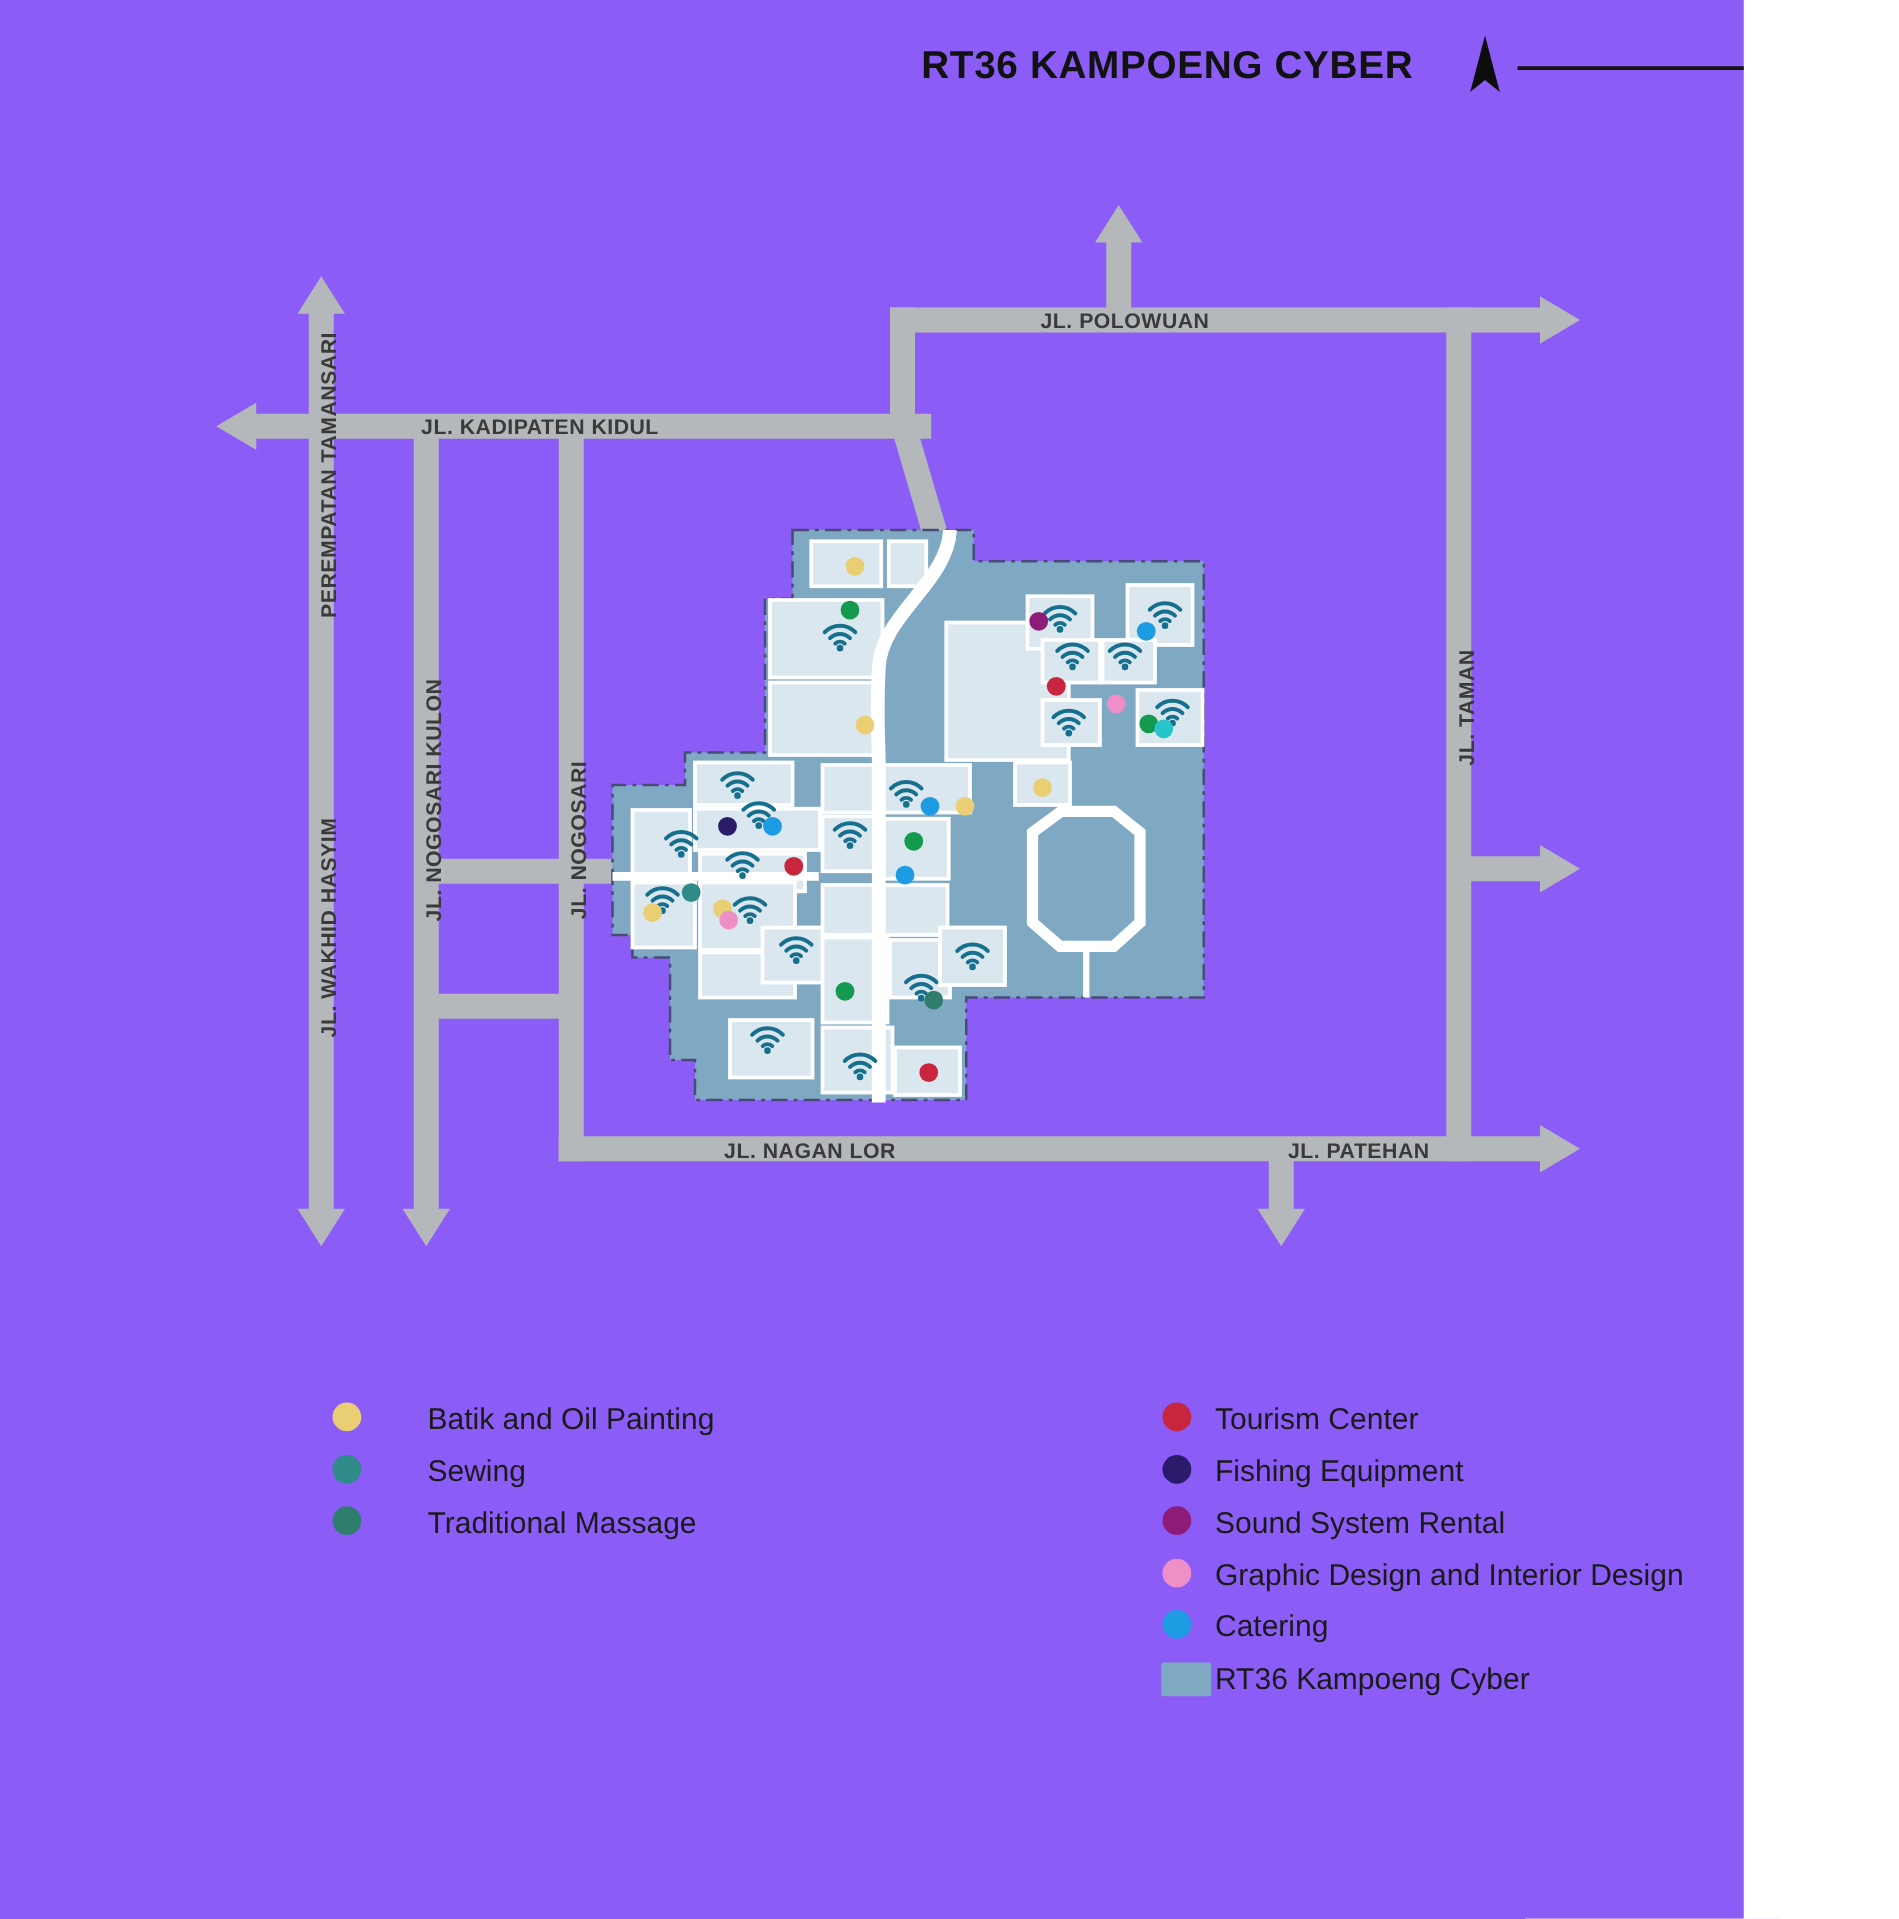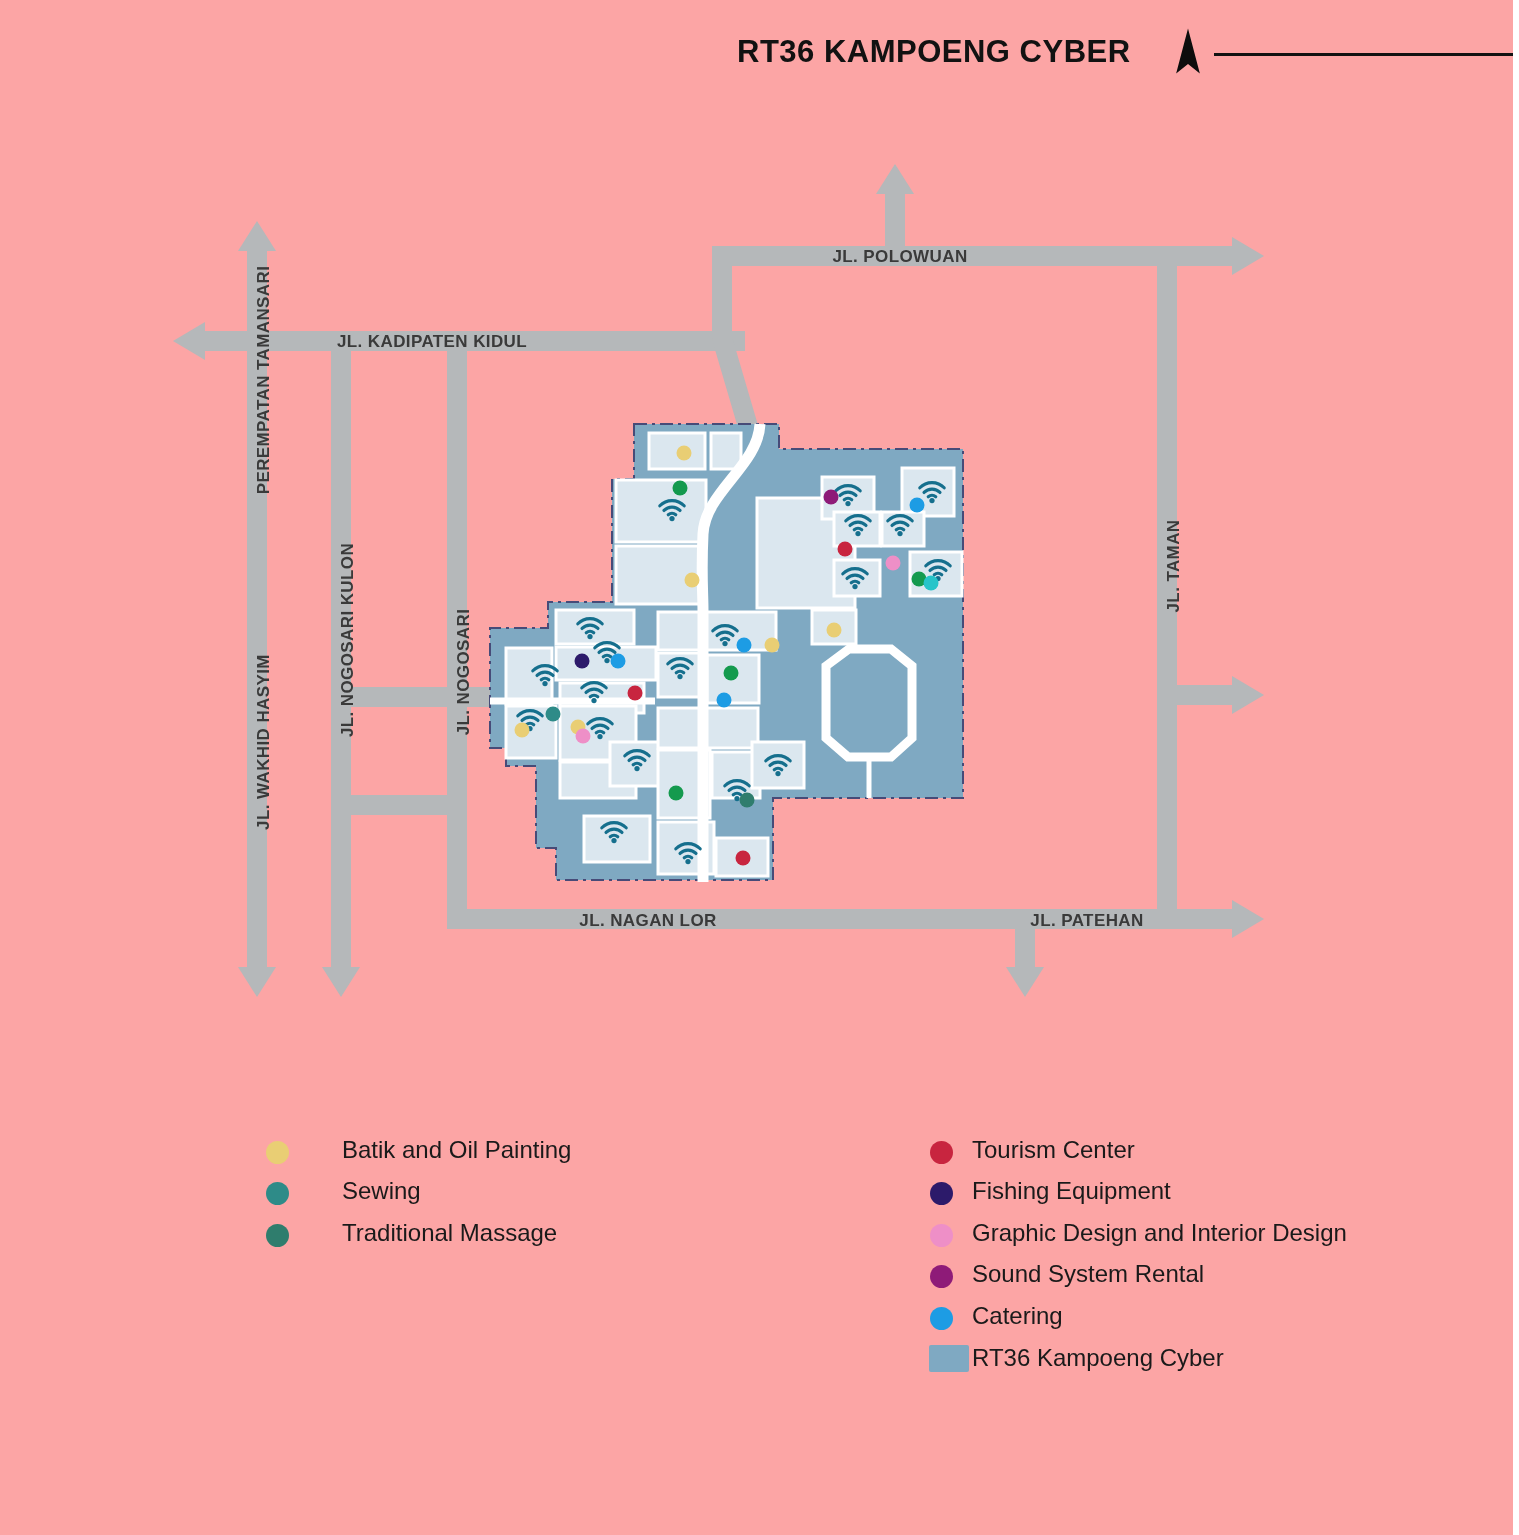--- a/index.html
+++ b/index.html
@@ -1,33 +1,33 @@
 <!DOCTYPE html>
 <html><head>
 <meta charset="utf-8">
 <style>
   *{margin:0;padding:0;box-sizing:border-box}
   html,body{background:#fff}
   body{width:1519px;height:1535px;position:relative;font-family:"Liberation Sans",sans-serif}
-  .canvas{position:absolute;inset:0;width:1513px;height:1535px;background:#fca5a5;overflow:hidden}
+  .canvas{position:absolute;inset:0;width:1395px;height:1535px;background:#8b5cf6;overflow:hidden}
 
   .title{position:absolute;left:737px;top:34px;font-size:31px;font-weight:700;color:#121212;letter-spacing:.5px;white-space:nowrap}
   .north{position:absolute;left:1174px;top:28px;width:28px;height:46px}
   .rule{position:absolute;left:1214px;top:53px;width:305px;height:3px;background:#121212}
 
   .map-svg{position:absolute;left:0;top:0}
   .road{stroke:#b5b8ba;stroke-width:20px;fill:none}
   .road-arrow{fill:#b5b8ba}
   .road-label{font:700 17px "Liberation Sans",sans-serif;fill:#3a3a3a;letter-spacing:.4px}
   .block{fill:#dbe7ef;stroke:#fff;stroke-width:3px}
 
   .legend-col{position:absolute;top:1122px}
   .col-left{left:264px}
   .col-right{left:928px}
-  .legend-row{display:flex;align-items:flex-end;height:41.6px}
+  .legend-row{display:flex;align-items:flex-start;height:41.6px}
   .legend-icon{width:42px;display:flex;align-items:center}
   .dot{width:23px;height:23px;border-radius:50%;display:inline-block;margin-left:2px}
   .swatch{width:40px;height:27px;display:inline-block;border-radius:2px;margin-left:1px}
   .wifi-svg{width:34px;height:28px;margin-left:0}
   .legend-label{font-size:24px;color:#1a1a1a;white-space:nowrap}
   .col-left .legend-label{margin-left:36px}
   .col-right .legend-label{margin-left:2px}
 </style>
 </head>
 <body>
@@ -209,32 +209,32 @@
         <span class="legend-label">Tourism Center</span>
       </div>
       <div class="legend-row">
         <span class="legend-icon">
           <span class="dot" style="background: rgb(44, 26, 106);"></span>
         </span>
         <span class="legend-label">Fishing Equipment</span>
       </div>
       <div class="legend-row">
         <span class="legend-icon">
+          <span class="dot" style="background: rgb(142, 27, 120);"></span>
+        </span>
+        <span class="legend-label">Sound System Rental</span>
+      </div>
+      <div class="legend-row">
+        <span class="legend-icon">
           <span class="dot" style="background: rgb(238, 143, 199);"></span>
         </span>
         <span class="legend-label">Graphic Design and Interior Design</span>
       </div>
       <div class="legend-row">
         <span class="legend-icon">
-          <span class="dot" style="background: rgb(142, 27, 120);"></span>
-        </span>
-        <span class="legend-label">Sound System Rental</span>
-      </div>
-      <div class="legend-row">
-        <span class="legend-icon">
           <span class="dot" style="background: rgb(29, 156, 228);"></span>
         </span>
         <span class="legend-label">Catering</span>
       </div>
       <div class="legend-row">
         <span class="legend-icon">
           <span class="swatch" style="background: rgb(127, 169, 194);"></span>
         </span>
         <span class="legend-label">RT36 Kampoeng Cyber</span>
       </div>

